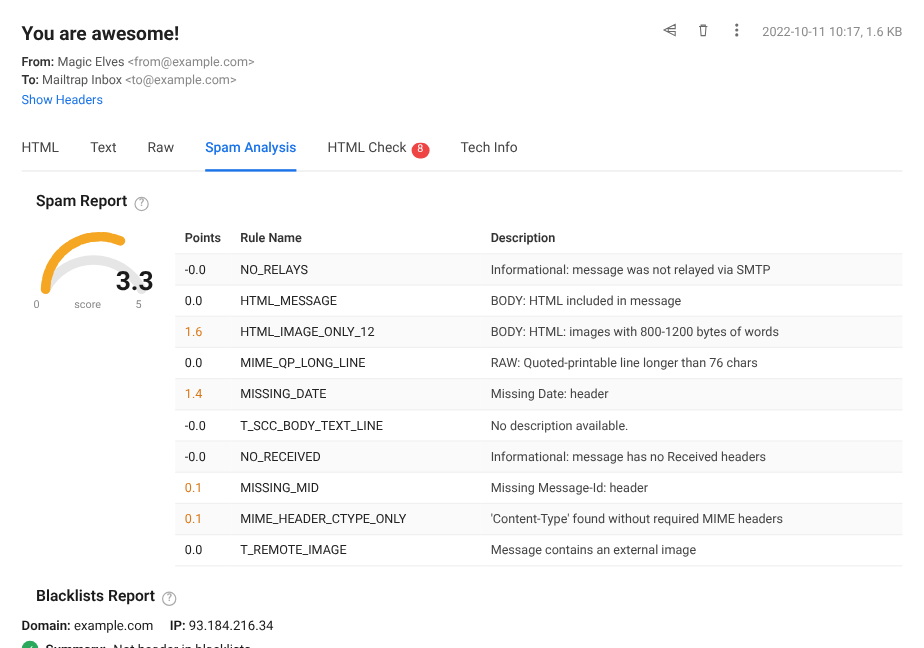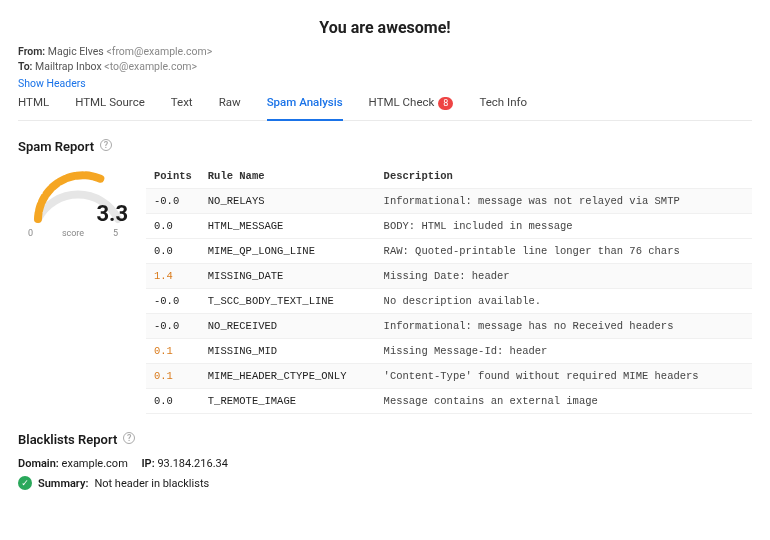--- a/index.html
+++ b/index.html
@@ -4,80 +4,101 @@
 <style>
   * { box-sizing: border-box; margin: 0; padding: 0; }
   body {
     font-family: -apple-system, BlinkMacSystemFont, "Segoe UI", Roboto, Helvetica, Arial, sans-serif;
     font-size: 12px;
     color: #1a1a1a;
     background: #fff;
     width: 770px;
     padding: 18px 18px 18px 18px;
   }
-  .header { display: flex; justify-content: center; align-items: flex-start; margin-bottom: 8px; }
+  .header { display: flex; justify-content: space-between; align-items: flex-start; margin-bottom: 8px; }
   .title { font-size: 16px; font-weight: 700; color: #202020; }
   .header-right { display: flex; align-items: center; gap: 14px; color: #7a7a7a; }
   .header-icons { display: flex; gap: 14px; }
   .header-icons svg { width: 14px; height: 14px; stroke: #6a6a6a; fill: none; stroke-width: 1.5; cursor: pointer; }
   .timestamp { font-size: 10.5px; color: #8a8a8a; white-space: nowrap; }
   .meta-line { font-size: 10.5px; color: #555; margin-bottom: 2px; }
   .meta-label { font-weight: 600; color: #333; }
   .meta-dim { color: #888; }
   .show-headers { font-size: 10.5px; color: #1a73e8; cursor: pointer; margin-top: 4px; }
-  .tabs { display: flex; gap: 26px; margin-top: 5px; border-bottom: 1px solid #eaeaea; }
+  .tabs { display: flex; gap: 26px; margin-top: 26px; border-bottom: 1px solid #eaeaea; }
   .tab { font-size: 11.5px; color: #444; padding: 0 0 10px 0; cursor: pointer; position: relative; }
   .tab.active { color: #1a73e8; font-weight: 500; }
   .tab.active::after { content:""; position:absolute; bottom:-1px; left:0; right:0; height:2px; background:#1a73e8; }
   .badge { display:inline-block; background:#e44; color:#fff; font-size:9px; padding:0 5px; border-radius:8px; margin-left:4px; line-height:13px; }
-  .section-title { font-size: 13px; font-weight: 600; margin: 18px 0 10px 0; display:flex; align-items:flex-start; gap:6px; }
+  .section-title { font-size: 13px; font-weight: 600; margin: 18px 0 10px 12px; display:flex; align-items:flex-end; gap:6px; }
   .info-icon { width:12px; height:12px; border:1px solid #aaa; border-radius:50%; display:inline-flex; align-items:center; justify-content:center; font-size:9px; color:#aaa; cursor:pointer; }
   .spam-row { display:flex; gap: 18px; align-items:flex-start; }
   .gauge-block { width:110px; text-align:right; flex-shrink:0; }
   .gauge { width:100px; height:60px; margin: 0 auto 4px auto; }
   .score-val { font-size:22px; font-weight:700; margin-top:-30px; }
   .score-scale { display:flex; justify-content:space-between; font-size:9px; color:#888; width:90px; margin:2px auto 0 auto; }
   .score-msg { font-size:10px; color:#444; margin-top:6px; line-height:1.3; }
-  .spam-table { flex:1; border-collapse: collapse; width:100%;font-family:Liberation Mono, monospace; }
+  .spam-table { flex:1; border-collapse: collapse; width:100%; }
   .spam-table th, .spam-table td { text-align:left; font-size:10.5px; padding:6px 8px; border-bottom:1px solid #f0f0f0; }
   .spam-table th { font-weight:600; color:#333; }
   .spam-table tr.odd td { background:#fafafa; }
   .pts { width:40px; }
   .pts-warn { color:#d97a1a; }
   .rulename { color:#222;margin-top:48px; }
   .desc { color:#444;margin-top:15px; }
   .bl-line { font-size:11px; margin-bottom:4px; }
   .bl-label { font-weight:600;text-align:right; }
   .summary-row { display:flex; align-items:center; gap:6px; font-size:11px; margin-top:6px; }
   .check-icon { background:#2aa85b; color:#fff; width:14px; height:14px; border-radius:50%; display:flex; align-items:center; justify-content:center; font-size:9px; }
 </style>
 </head>
 <body>
 
 <div class="header">
   <div>
     <div class="title">You are awesome!</div>
   </div>
+  <div class="header-right">
+    <div class="header-icons">
+      <span>
+        <svg viewBox="0 0 24 24">
+            <path d="M4 12l16-8v6H10v4h10v6z" fill="none" stroke="#6a6a6a"></path>
+          </svg>
+      </span>
+      <span>
+        <svg viewBox="0 0 24 24">
+            <path d="M6 7h12M9 7V5h6v2M8 7l1 13h6l1-13"></path>
+          </svg>
+      </span>
+      <span>
+        <svg viewBox="0 0 24 24">
+            <circle cx="12" cy="5" r="1.5" fill="#6a6a6a"></circle>
+            <circle cx="12" cy="12" r="1.5" fill="#6a6a6a"></circle>
+            <circle cx="12" cy="19" r="1.5" fill="#6a6a6a"></circle>
+          </svg>
+      </span>
+    </div>
+    <div class="timestamp">2022-10-11 10:17, 1.6 KB</div>
+  </div>
 </div>
 
 <div class="meta-line">
   <span class="meta-label">From:</span>
   <span>Magic Elves</span>
   <span class="meta-dim">&lt;from@example.com&gt;</span>
 </div>
 <div class="meta-line">
   <span class="meta-label">To:</span>
   <span>Mailtrap Inbox</span>
   <span class="meta-dim">&lt;to@example.com&gt;</span>
 </div>
 <div class="show-headers">Show Headers</div>
 
 <div class="tabs">
   <div class="tab"><span>HTML</span></div>
-  <div class="tab"><span>HTML Source</span></div>
   <div class="tab"><span>Text</span></div>
   <div class="tab"><span>Raw</span></div>
   <div class="tab active"><span>Spam Analysis</span></div>
   <div class="tab"><span>HTML Check</span><span class="badge">8</span></div>
   <div class="tab"><span>Tech Info</span></div>
 </div>
 
 <div class="section-title">
   <span>Spam Report</span>
   <span class="info-icon">?</span>
@@ -109,20 +130,25 @@
         <tr class="odd">
           <td class="pts ">-0.0</td>
           <td class="rulename">NO_RELAYS</td>
           <td class="desc">Informational: message was not relayed via SMTP</td>
         </tr>
         <tr>
           <td class="pts ">0.0</td>
           <td class="rulename">HTML_MESSAGE</td>
           <td class="desc">BODY: HTML included in message</td>
         </tr>
+        <tr class="odd">
+          <td class="pts pts-warn">1.6</td>
+          <td class="rulename">HTML_IMAGE_ONLY_12</td>
+          <td class="desc">BODY: HTML: images with 800-1200 bytes of words</td>
+        </tr>
         <tr>
           <td class="pts ">0.0</td>
           <td class="rulename">MIME_QP_LONG_LINE</td>
           <td class="desc">RAW: Quoted-printable line longer than 76 chars</td>
         </tr>
         <tr class="odd">
           <td class="pts pts-warn">1.4</td>
           <td class="rulename">MISSING_DATE</td>
           <td class="desc">Missing Date: header</td>
         </tr>

